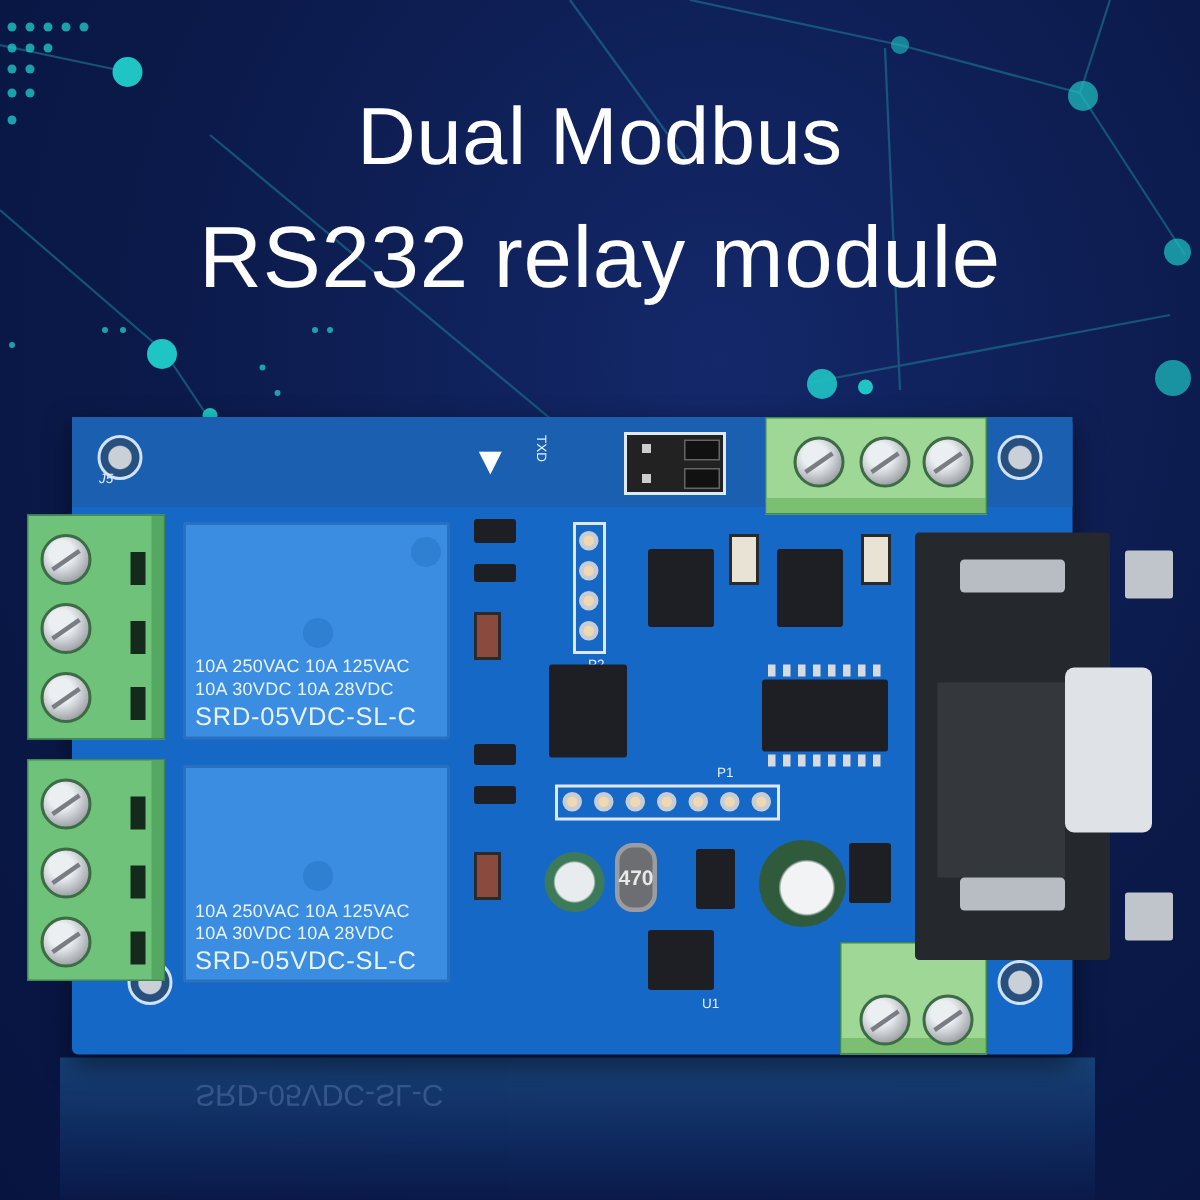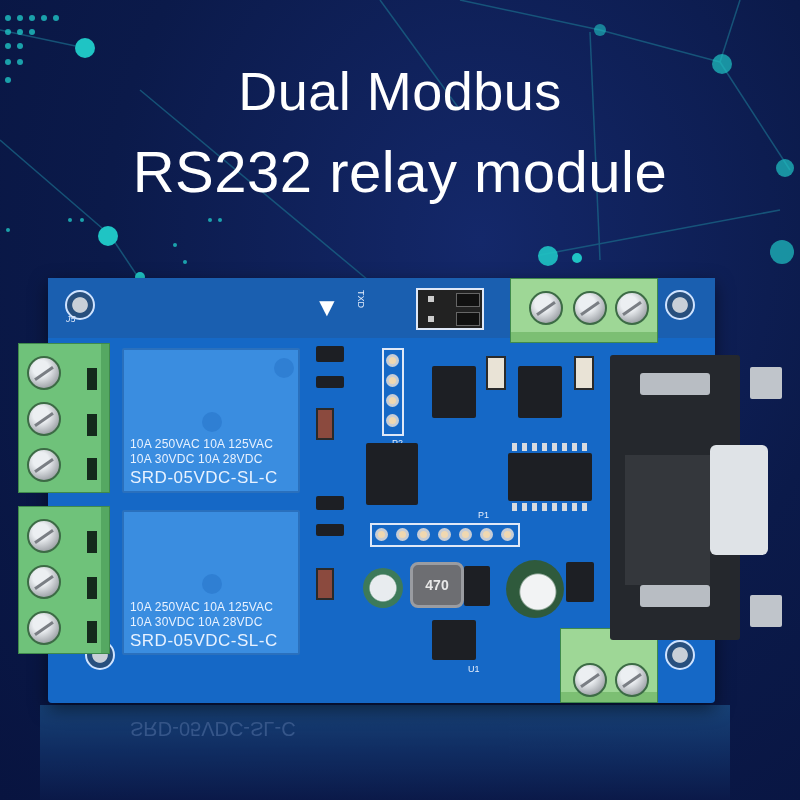--- a/index.html
+++ b/index.html
@@ -217,21 +217,21 @@
     <div class="header-hole" style="left:3px;top:3px;"></div>
     <div class="header-hole" style="left:24px;top:3px;"></div>
     <div class="header-hole" style="left:45px;top:3px;"></div>
     <div class="header-hole" style="left:66px;top:3px;"></div>
     <div class="header-hole" style="left:87px;top:3px;"></div>
     <div class="header-hole" style="left:108px;top:3px;"></div>
     <div class="header-hole" style="left:129px;top:3px;"></div>
   </div>
 
   <div class="cap" style="left:315px;top:290px;width:40px;height:40px;background:radial-gradient(circle,#e8ecef 0 45%,#3d7a5a 50% 100%);"></div>
-  <div class="inductor" style="left:362px;top:284px;width:54px;height:46px;">470</div>
+  <div class="inductor" style="left:362px;top:284px;width:28px;height:46px;border-radius:12px;">470</div>
   <div class="ic" style="left:416px;top:288px;width:26px;height:40px;"></div>
   <div class="cap" style="left:458px;top:282px;width:58px;height:58px;background:radial-gradient(circle at 55% 55%,#f2f3f4 0 38%,#2f5a3c 42% 100%);"></div>
   <div class="ic" style="left:518px;top:284px;width:28px;height:40px;"></div>
 
   <div class="ic" style="left:384px;top:342px;width:44px;height:40px;"></div>
   <div class="silk" style="left:400px;top:386px;padding-left:20px;">U1</div>
 
   <div class="terminal light" style="left:512px;top:350px;width:98px;height:75px;">
     <div class="screw" style="left:12px;top:34px;"></div>
     <div class="screw" style="left:54px;top:34px;"></div>

